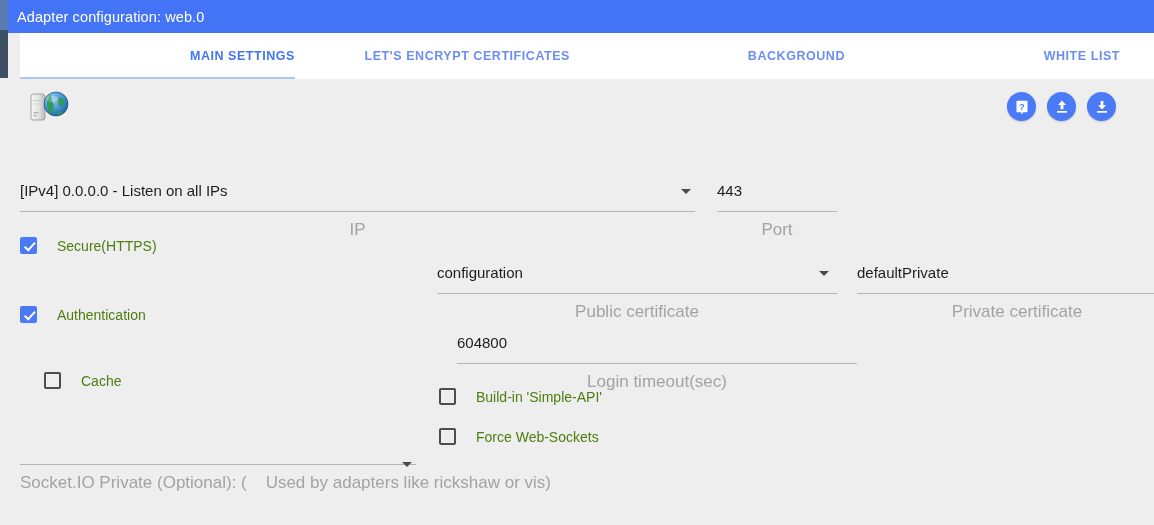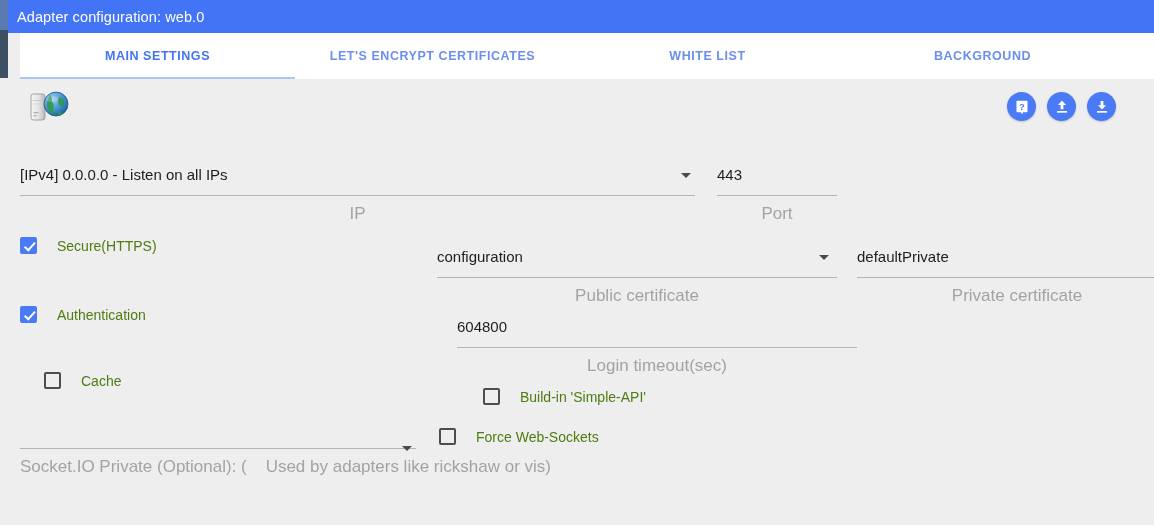--- a/index.html
+++ b/index.html
@@ -71,21 +71,21 @@
     right: 0;
     height: 46px;
     background: #ffffff;
     display: flex;
     align-items: stretch;
   }
   .tab {
     flex: 0 0 275px;
     display: flex;
     align-items: center;
-    justify-content: center;
+    justify-content: flex-end;
     position: relative;
     color: #6c8ef0;
     font-size: 12.5px;
     font-weight: bold;
     letter-spacing: 0.55px;
     cursor: pointer;
     user-select: none;
   }
   .tab.active {
     color: #4274f5;
@@ -135,20 +135,21 @@
     display: flex;
     align-items: center;
     justify-content: center;
     cursor: pointer;
     box-shadow: 0 1px 2px rgba(0,0,0,0.18);
   }
 
   
   .field {
     position: absolute;
+    margin-top: 16px;
   }
   .field-value {
     font-size: 15px;
     color: #1d1d1d;
     line-height: 20px;
     white-space: nowrap;
     overflow: hidden;
   }
   .field-underline {
     border-bottom: 1px solid #b4b4b4;
@@ -225,24 +226,24 @@
   </div>
 
   <div class="tabbar">
     <div class="tab active">
       <span>MAIN SETTINGS</span>
     </div>
     <div class="tab">
       <span>LET'S ENCRYPT CERTIFICATES</span>
     </div>
     <div class="tab">
+      <span>BACKGROUND</span>
+    </div>
+    <div class="tab">
       <span>WHITE LIST</span>
-    </div>
-    <div class="tab">
-      <span>BACKGROUND</span>
     </div>
   </div>
 
   <div class="content">
 
     <div class="logo-wrap">
       <svg width="44" height="40" viewBox="0 0 44 40">
         <defs>
           <linearGradient id="towerg" x1="0" y1="0" x2="1" y2="0">
             <stop offset="0" stop-color="#f7f7f7"></stop>
@@ -330,21 +331,21 @@
       <div class="field-underline" style="margin-top:10px;"></div>
       <div class="field-hint">Private certificate</div>
     </div>
 
     <div class="field" style="left:457px; top:238px; width:400px;">
       <div class="field-value">604800</div>
       <div class="field-underline" style="margin-top:10px;"></div>
       <div class="field-hint">Login timeout(sec)</div>
     </div>
 
-    <div class="cbrow" style="left:439px; top:309px;margin-left:44px;">
+    <div class="cbrow" style="left:439px; top:309px;">
       <span class="cbox"></span>
       <span class="cblabel">Build-in 'Simple-API'</span>
     </div>
 
     <div class="cbrow" style="left:439px; top:349px;">
       <span class="cbox"></span>
       <span class="cblabel">Force Web-Sockets</span>
     </div>
 
     <div class="field" style="left:20px; top:359px; width:396px;">

